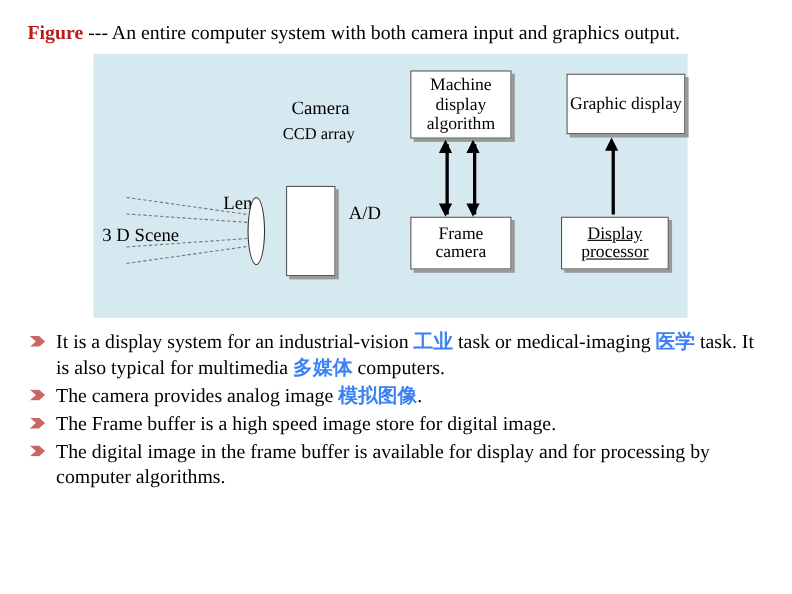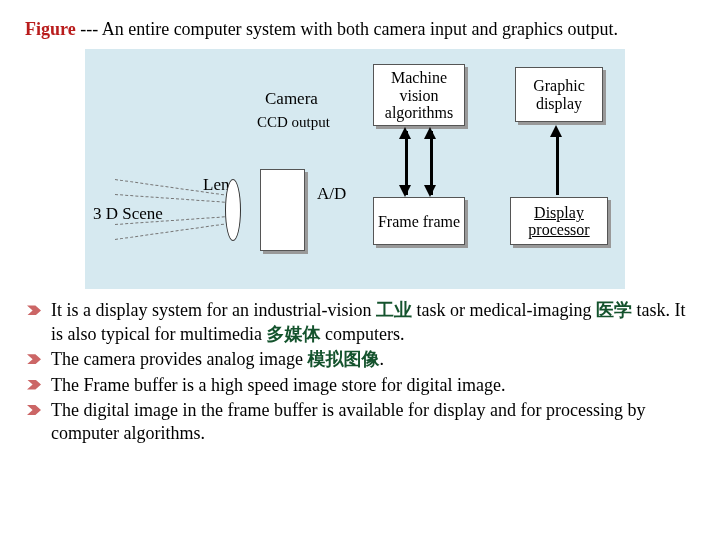--- a/index.html
+++ b/index.html
@@ -75,55 +75,55 @@
     line-height: 1.3;
   }
   ul.notes li::before {
     content: "";
     position: absolute;
     left: 2px; top: 6px;
     width: 14px; height: 10px;
     background: #c66;
     clip-path: polygon(0 0, 60% 0, 100% 50%, 60% 100%, 0 100%, 40% 50%);
   }
-  .cjk { color: #14532d; font-weight: bold; }
+  .cjk { color: #3b82f6; font-weight: bold; }
 </style>
 </head>
 <body>
 
 <div class="caption">
   <span class="fig-label">Figure</span><span> --- An entire computer system with both camera input and graphics output.</span>
 </div>
 
 <div class="diagram">
 
   <span class="lbl" style="left:8px; top:155px;">3 D Scene</span>
   <div class="dashline" style="left:30px; top:130px; width:110px; transform: rotate(8deg);"></div>
   <div class="dashline" style="left:30px; top:145px; width:110px; transform: rotate(4deg);"></div>
   <div class="dashline" style="left:30px; top:175px; width:110px; transform: rotate(-4deg);"></div>
   <div class="dashline" style="left:30px; top:190px; width:110px; transform: rotate(-8deg);"></div>
 
   <span class="lbl" style="left:118px; top:108px;margin-top:18px;">Lens</span>
   <div class="lens-shape" style="left:140px; top:130px;"></div>
 
   <span class="lbl" style="left:180px; top:40px;">Camera</span>
-  <span class="lbl" style="left:172px; top:65px; font-size:15px;">CCD output</span>
+  <span class="lbl" style="left:172px; top:65px; font-size:15px;">CCD array</span>
   <div class="box" style="left:175px; top:120px; width:45px; height:82px;"></div>
 
   <span class="lbl" style="left:232px; top:135px;">A/D</span>
 
   <div class="box" style="left:288px; top:15px; width:92px; height:62px;">
-      <span>Machine vision algorithms</span>
+      <span>Machine display algorithm</span>
     </div>
 
   <div class="box" style="left:288px; top:148px; width:92px; height:48px;">
-      <span>Frame frame</span>
+      <span>Frame camera</span>
     </div>
 
-  <div class="box" style="left:430px; top:18px; width:88px; height:55px;">
+  <div class="box" style="left:430px; top:18px; width:108px; height:55px;">
       <span>Graphic display</span>
     </div>
 
   <div class="box" style="left:425px; top:148px; width:98px; height:48px;text-decoration:underline;">
       <span>Display processor</span>
     </div>
 
   <div class="arrow-shaft" style="left:320px; top:82px; width:3px; height:64px;"></div>
   <div class="arrow-up" style="left:314px; top:78px;"></div>
   <div class="arrow-up" style="left:314px; top:136px; transform: rotate(180deg);"></div>

